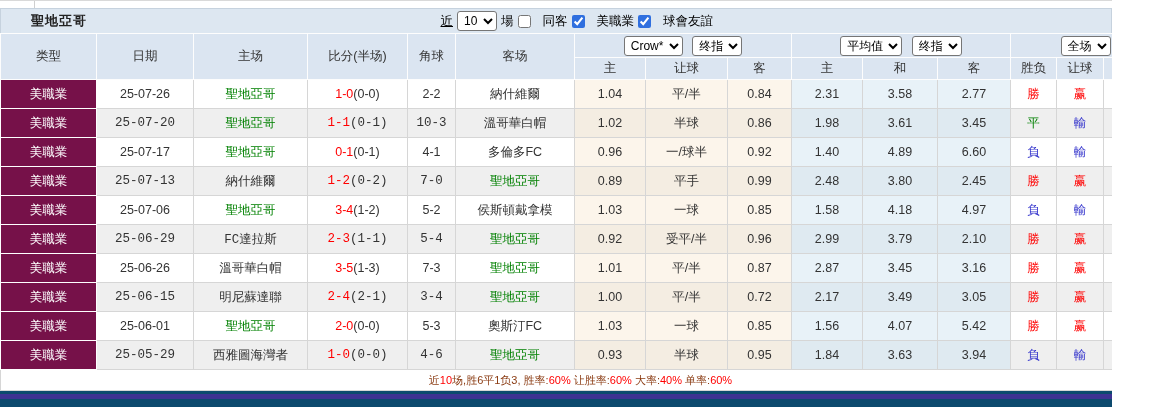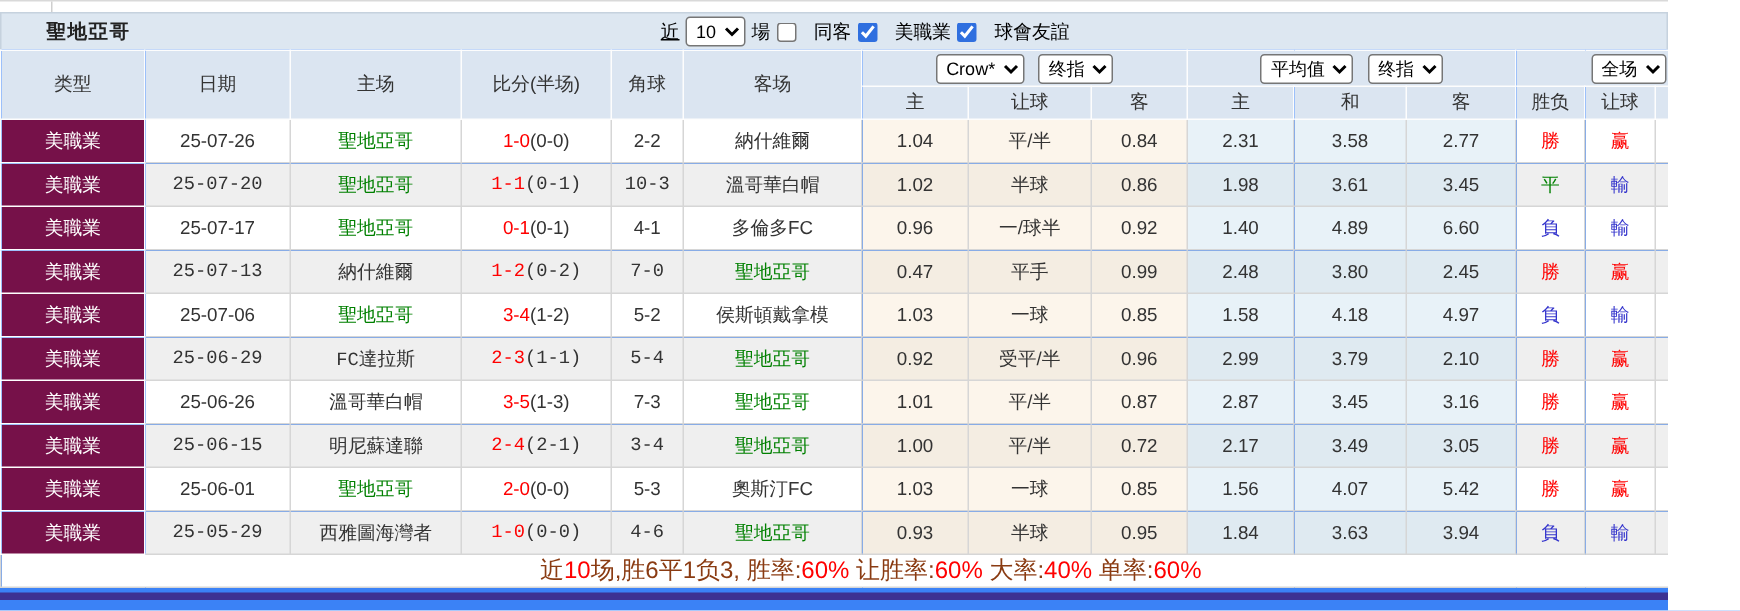--- a/index.html
+++ b/index.html
@@ -1,17 +1,17 @@
 <!DOCTYPE html>
 <html><head>
 <meta charset="utf-8">
 <style>
   * { box-sizing: border-box; margin: 0; padding: 0; }
   html, body { width: 1160px; background: #fff; font-family: "Liberation Sans", "DejaVu Sans", sans-serif; }
-  .page { position: relative; width: 1112px; height: 407px; background: #3b82f6; overflow: hidden; }
+  .page { position: relative; width: 1112px; height: 407px; background: #0c4a6e; overflow: hidden; }
 
   .top-strip { height: 8px; border-top: 1px solid #d9d9d9; position: relative; background:#fff; }
   .top-strip .tick { position: absolute; left: 34px; top: 0; width: 1px; height: 7px; background: #cfcfcf; }
 
   .title-bar {
     height: 25px; background: #dde7f1; border: 1px solid #c6d2de; border-bottom: none;
     display: flex; align-items: center; font-size: 13px; color: #222;
   }
   .title { font-weight: bold; padding-left: 30px; letter-spacing: 1px; }
   .controls { margin-left: auto; margin-right: 398px; display: flex; align-items: center; gap: 4px; font-size: 12.5px; font-weight: normal; color:#000; }
@@ -41,21 +41,21 @@
   tr.odd  td.avg   { background: #e8f2f8; margin-top: 40px; }
   tr.even td.avg   { background: #dfeaf1; }
 
   .green { color: #008000; }
   .sc-red { color: #ff0000; }
   .sc-dark { color: #333; }
   .c-red { color: #ff0000; }
   .c-blue { color: #3333cc; }
   .c-green { color: #008000; }
 
-  tfoot td { height: 21px; border: 1px solid #d6d6d6; background: #fff; font-size: 16px; color: #8a3b12; }
+  tfoot td { height: 21px; border: 1px solid #d6d6d6; background: #fff; font-size: 11px; color: #8a3b12; }
   tfoot .seg-red { color: #ff0000; }
 
   .bottom-bar { width: 1160px; height: 5px; background: #3d3292; margin-top: 3px; }
 </style>
 </head>
 <body>
 
 <div class="page">
 
   <div class="top-strip">
@@ -185,21 +185,21 @@
     <td class="plain c-blue">輸</td>
     <td class="plain c-blue">小</td>
   </tr>
         <tr class="even">
     <td class="type">美職業</td>
     <td class="plain">25-07-13</td>
     <td class="plain">納什維爾</td>
     <td class="plain"><span class="sc-red">1-2</span><span class="sc-dark">(0-2)</span></td>
     <td class="plain">7-0</td>
     <td class="plain green">聖地亞哥</td>
-    <td class="odds">0.47</td>
+    <td class="odds">0.89</td>
     <td class="odds">平手</td>
     <td class="odds">0.99</td>
     <td class="avg">2.48</td>
     <td class="avg">3.80</td>
     <td class="avg">2.45</td>
     <td class="plain c-red">勝</td>
     <td class="plain c-red">赢</td>
     <td class="plain c-blue">小</td>
   </tr>
         <tr class="odd">

